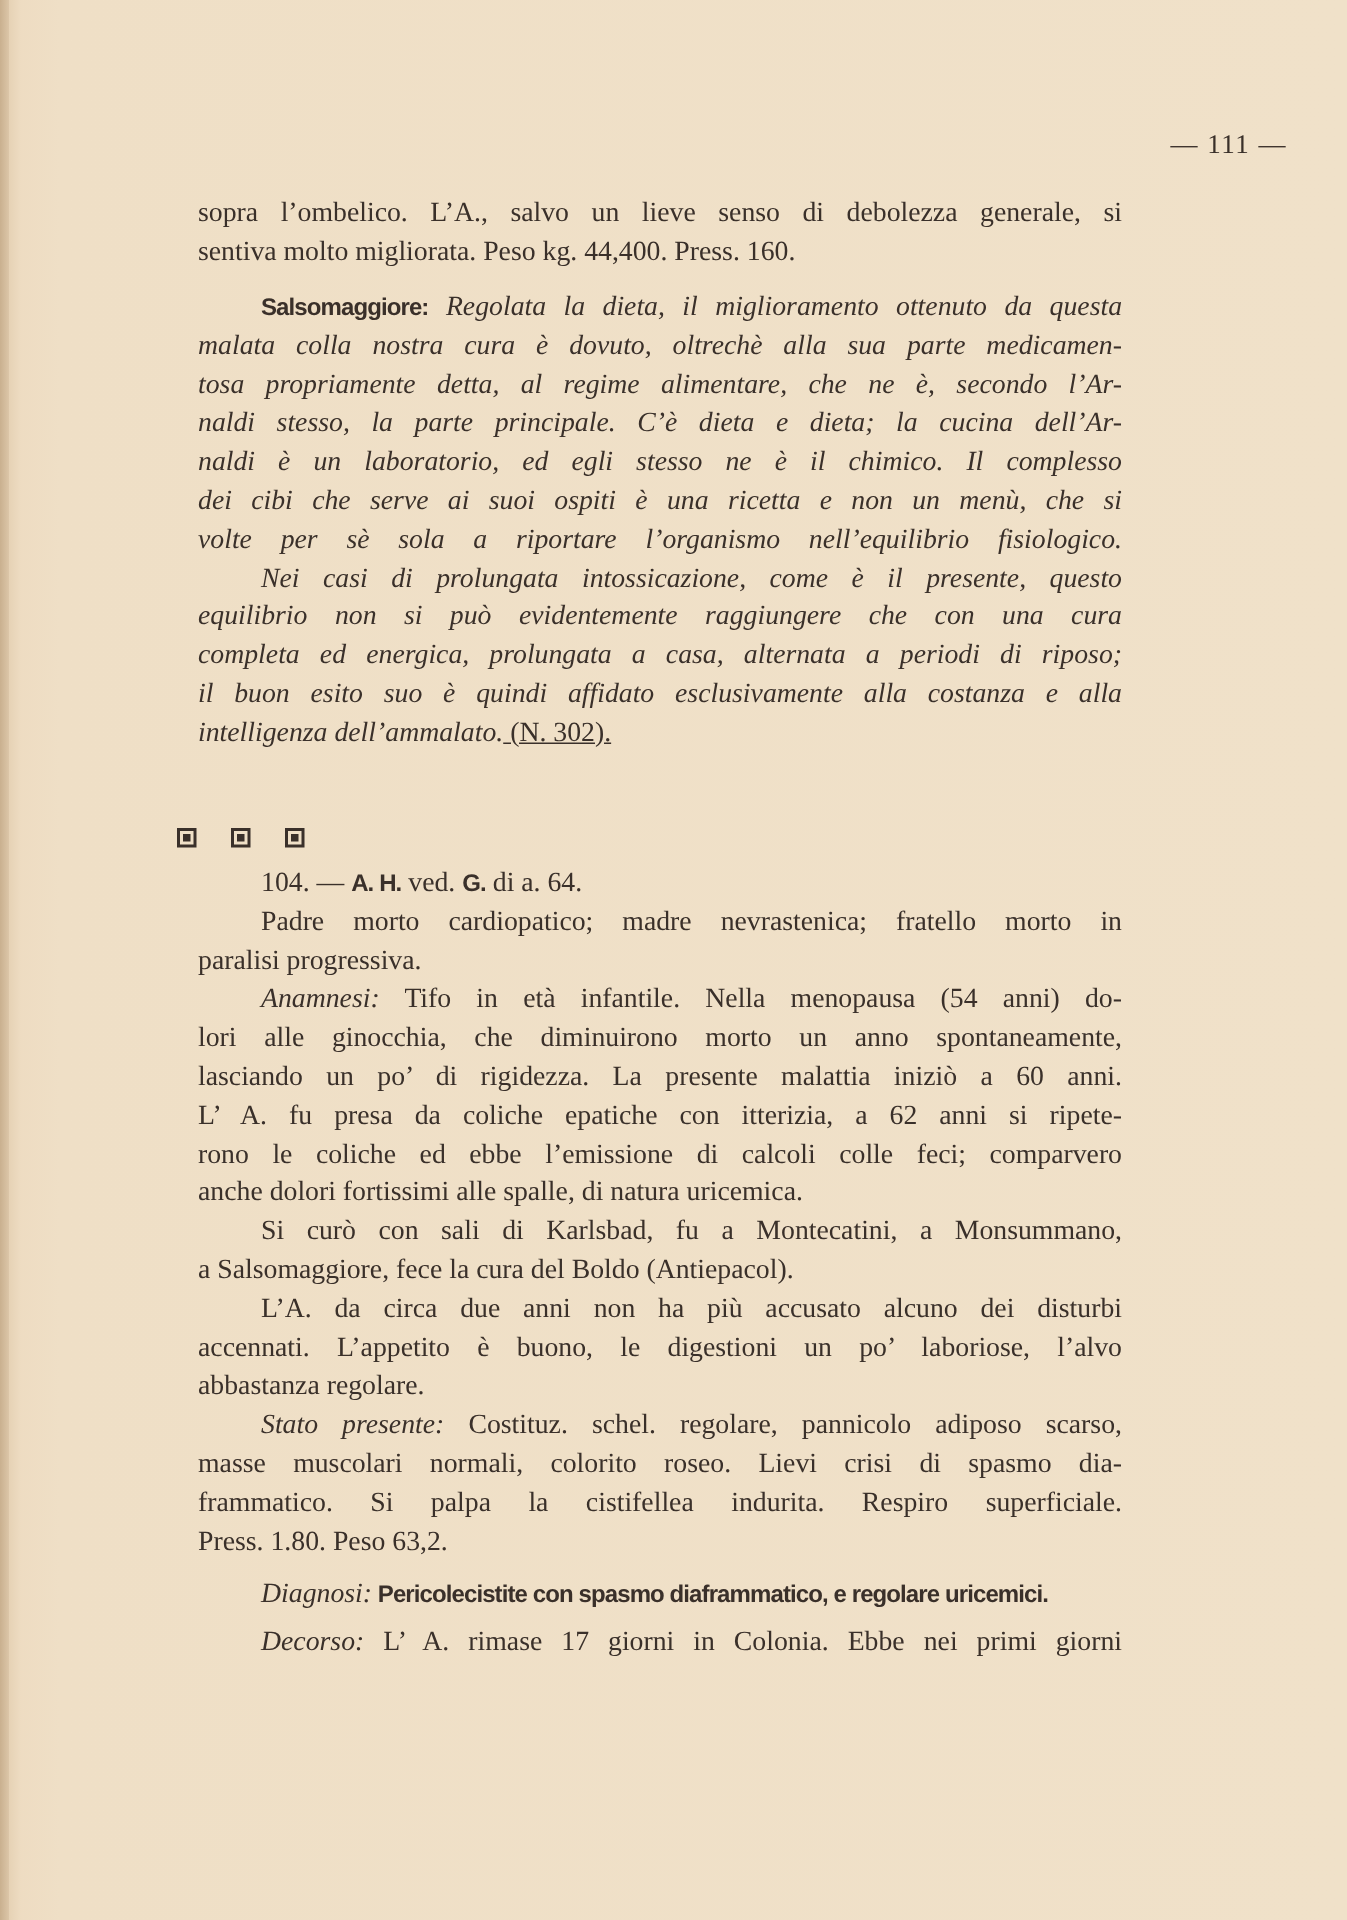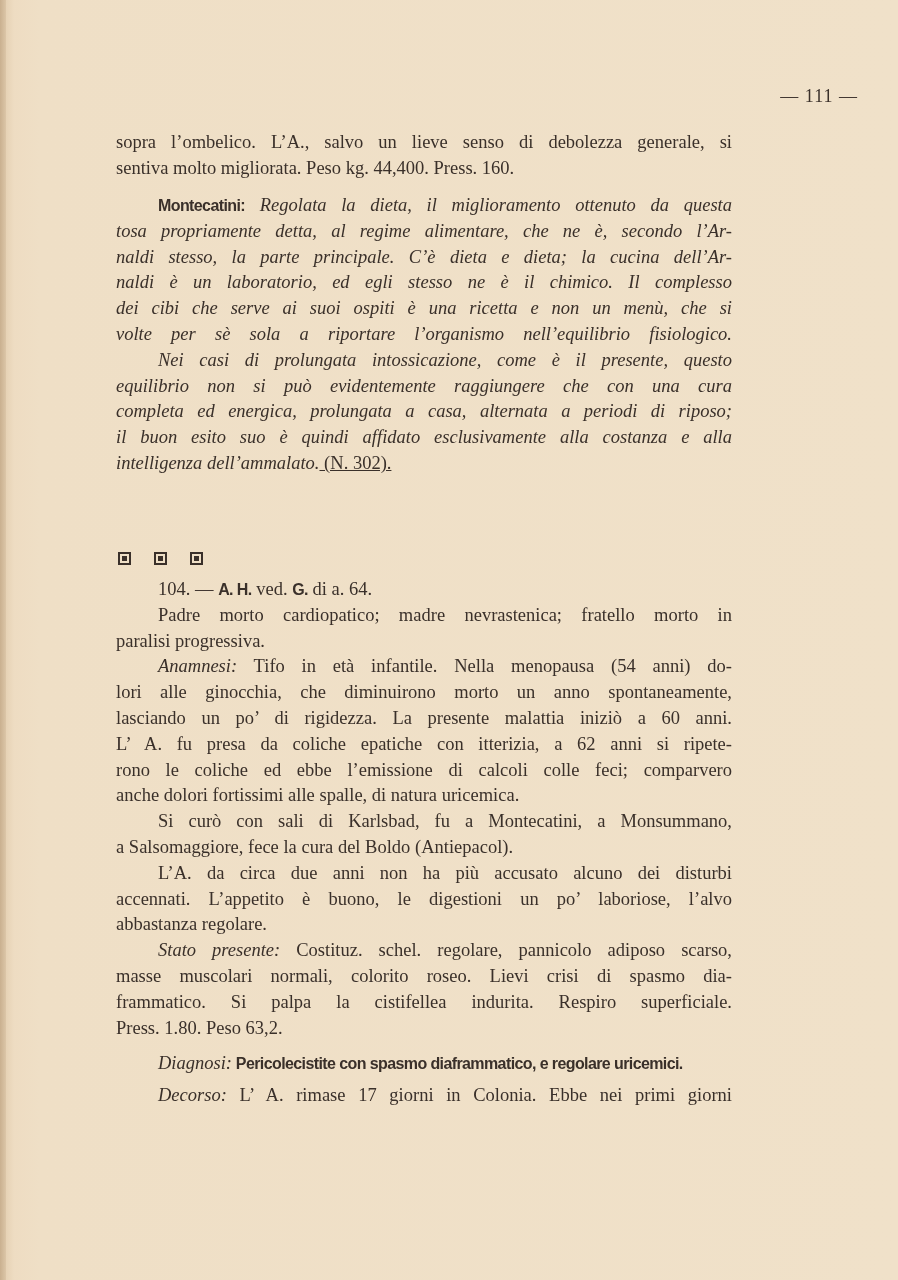--- a/index.html
+++ b/index.html
@@ -13,21 +13,21 @@
   }
   .spine {
     position: absolute; left: 0; top: 0; width: 6px; height: 1280px;
     background: linear-gradient(90deg, #c9b08f, #dcc6a8);
   }
   .page-number {
     position: absolute; top: 86px; left: 0; width: 858px;
     text-align: right; font-size: 18px; letter-spacing: 1px;
   }
   .text-block {
-    position: absolute; left: 116px; width: 616px;
+    position: absolute; left: 132px; width: 616px;
     font-size: 18.5px; line-height: 25.8px; text-align: justify;
     text-align-last: auto;
   }
   .line { display: block; white-space: nowrap; text-align: justify; text-align-last: justify; }
   .line.last { text-align-last: left; }
   .indent { padding-left: 42px; }
   .it { font-style: italic; }
   .bold-sans-inline {
     font-family: "Liberation Sans", "DejaVu Sans", sans-serif;
     font-weight: bold; font-size: 16px; letter-spacing: -0.6px;
@@ -46,21 +46,22 @@
 <div class="spine"></div>
 
 <div class="page-number">— 111 —</div>
 
 <div class="text-block" style="top:130px;">
   <span class="line">sopra l’ombelico. L’A., salvo un lieve senso di debolezza generale, si</span>
   <span class="line last">sentiva molto migliorata. Peso kg. 44,400. Press. 160.</span>
 </div>
 
 <div class="text-block it" style="top:193px;">
-  <span class="line indent"><span class="bold-sans-inline" style="font-style:normal;">Montecatini:</span> <span>Regolata la dieta, il miglioramento ottenuto da questa</span></span>
+  <span class="line indent"><span class="bold-sans-inline" style="font-style:normal;">Salsomaggiore:</span> <span>Regolata la dieta, il miglioramento ottenuto da questa</span></span>
+  <span class="line">malata colla nostra cura è dovuto, oltrechè alla sua parte medicamen-</span>
   <span class="line">tosa propriamente detta, al regime alimentare, che ne è, secondo l’Ar-</span>
   <span class="line">naldi stesso, la parte principale. C’è dieta e dieta; la cucina dell’Ar-</span>
   <span class="line">naldi è un laboratorio, ed egli stesso ne è il chimico. Il complesso</span>
   <span class="line">dei cibi che serve ai suoi ospiti è una ricetta e non un menù, che si</span>
   <span class="line">volte per sè sola a riportare l’organismo nell’equilibrio fisiologico.</span>
   <span class="line indent">Nei casi di prolungata intossicazione, come è il presente, questo</span>
   <span class="line">equilibrio non si può evidentemente raggiungere che con una cura</span>
   <span class="line">completa ed energica, prolungata a casa, alternata a periodi di riposo;</span>
   <span class="line">il buon esito suo è quindi affidato esclusivamente alla costanza e alla</span>
   <span class="line last"><span>intelligenza dell’ammalato.</span><span style="font-style:normal;text-decoration:underline;"> (N. 302).</span></span>

